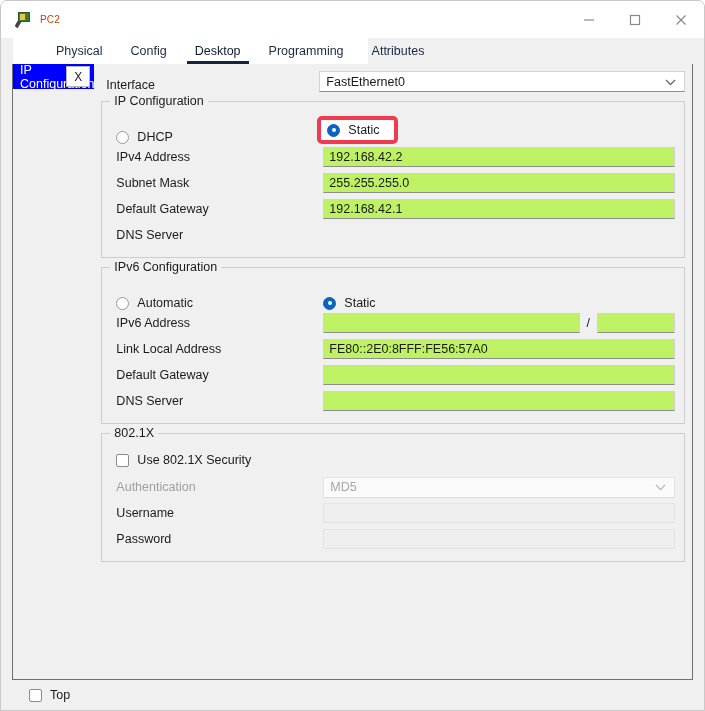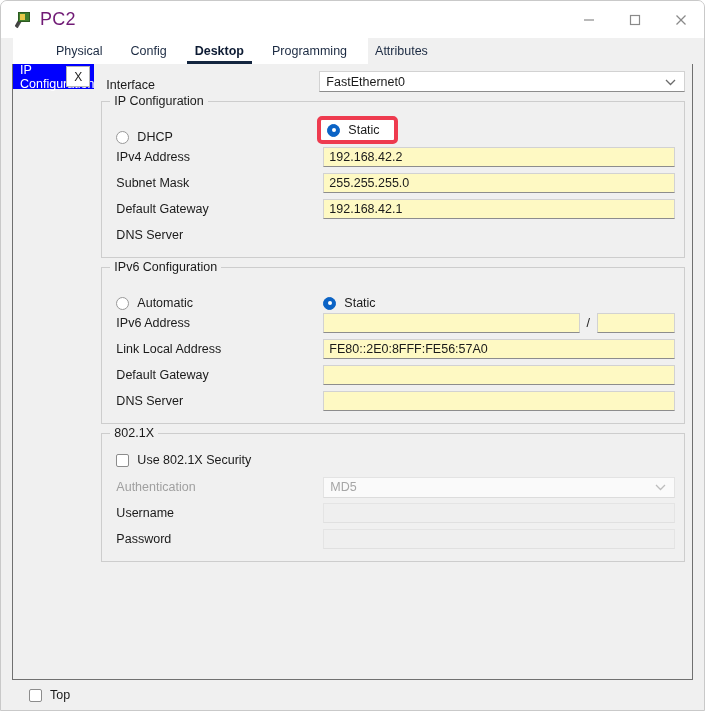--- a/index.html
+++ b/index.html
@@ -46,21 +46,21 @@
     width: 12px; height: 10px;
     background: #3f7d2e;
     border: 1px solid #2c5a20;
   }
   .title-icon .flag:after {
     content: ""; position: absolute;
     left: 1px; top: 1px; width: 5px; height: 6px;
     background: #e8c84a;
   }
   .title-text {
-    font-size: 18px; color: #701a75; letter-spacing: .2px;
+    font-size: 10px; color: #c2410c; letter-spacing: .2px;
   }
   .winbtns {
     position: absolute; right: 0; top: 0;
     height: 37px; display: flex;
   }
   .winbtn {
     width: 46px; height: 37px;
     display: flex; align-items: center; justify-content: center;
     color: #8a8a8a;
   }
@@ -81,21 +81,21 @@
     position: relative; display: flex;
     margin-left: 12px; align-items: stretch; padding-left: 29px;
   }
   .tab {
     padding: 0 14px;
     display: flex; align-items: center;
     font-size: 12.5px; color: #1b2a42;
     position: relative;
     white-space: nowrap;
   }
-  .tab.active { color: #0d1b33; font-weight: bold; }
+  .tab.active { color: #0d1b33; }
   .tab.active:after {
     content: ""; position: absolute;
     left: 6px; right: 6px; bottom: 0; height: 3px;
     background: #13253f;
   }
 
   
   .content {
     flex: 1 1 auto;
     background: #f0f0f0;
@@ -230,21 +230,21 @@
     height: 26px;
   }
   .field-label {
     width: 212px; padding-left: 5px;
     font-size: 12.5px; color: #1a1a1a;
     flex: 0 0 212px;
   }
   .field-label.disabled { color: #a0a0a0; }
   .input {
     flex: 1 1 auto; height: 20px;
-    background: #fef9c3;
+    background: #bef264;
     border: 1px solid #d2d2d2;
     border-bottom: 1px solid #8d8d8d;
     font-size: 12.5px; color: #1a1a1a;
     display: flex; align-items: center;
     padding: 0 5px;
   }
   .input.disabled {
     background: #efefef;
     border: 1px solid #e4e4e4;
     border-bottom: 1px solid #e0e0e0;

